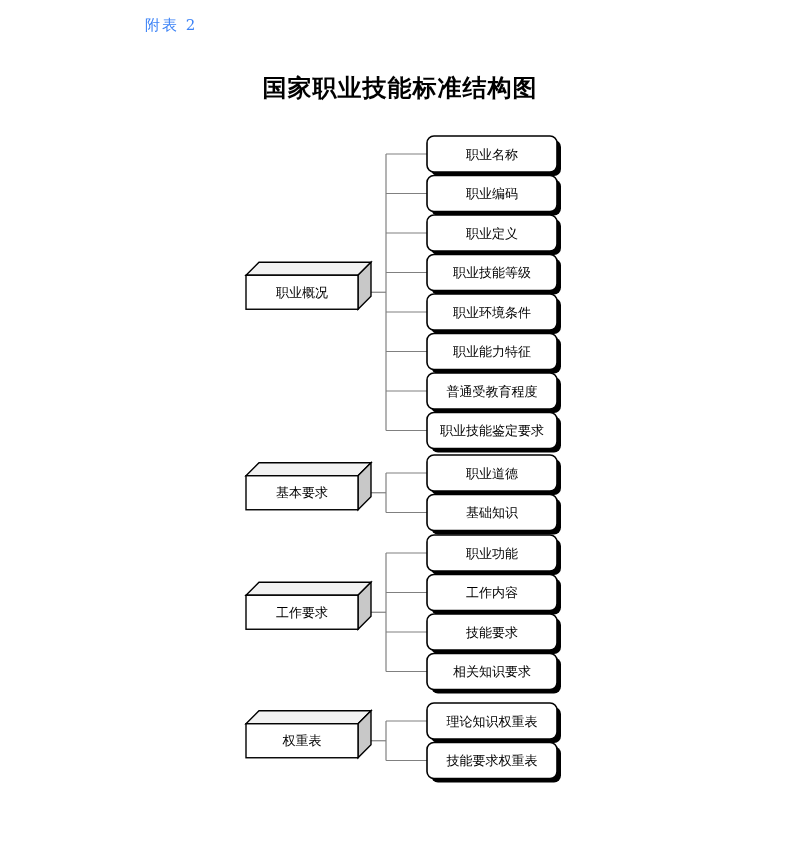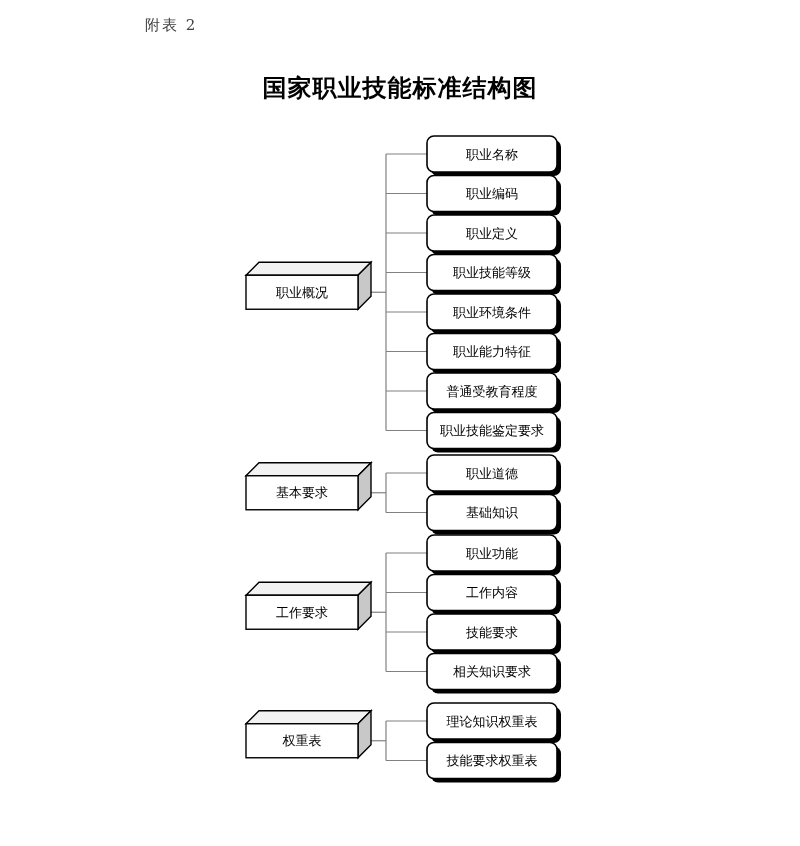--- a/index.html
+++ b/index.html
@@ -16,21 +16,21 @@
     overflow: hidden;
   }
 
   #doc-label {
     position: absolute;
     left: 145px;
     top: 16px;
     font-family: "DejaVu Serif", "Liberation Serif", serif;
     font-size: 15px;
     letter-spacing: 2px;
-    color: #404040;
+    color: #3b82f6;
     white-space: nowrap;
   }
 
   #page-title {
     position: absolute;
     left: 0;
     top: 72px;
     width: 800px;
     text-align: center;
     font-family: "DejaVu Sans", "Liberation Sans", sans-serif;

